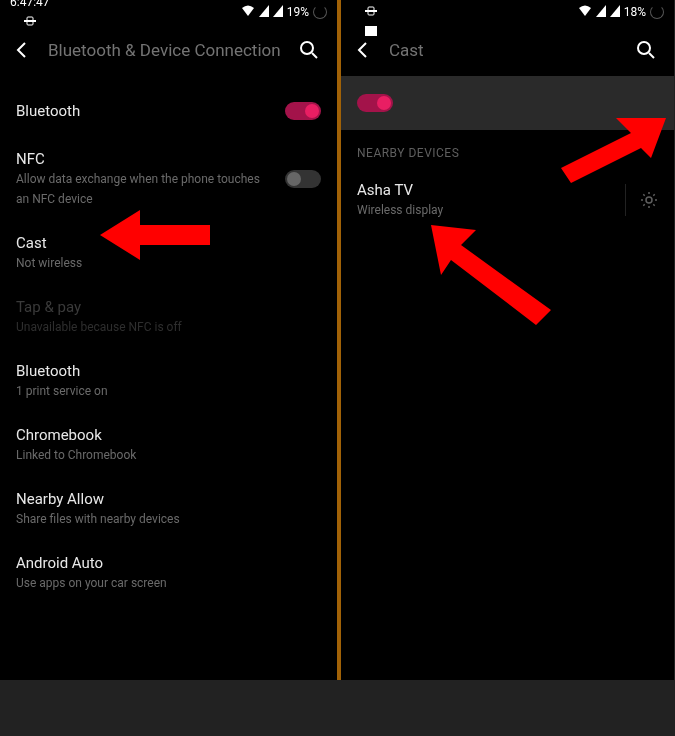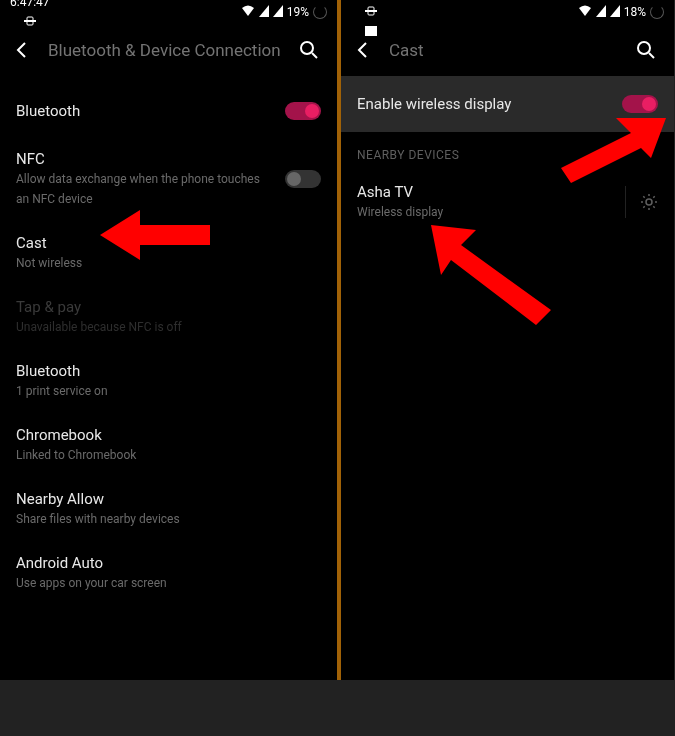--- a/index.html
+++ b/index.html
@@ -181,23 +181,20 @@
     <span class="page-title">Cast</span>
     <span class="search-icon">
       <svg width="20" height="20" viewBox="0 0 20 20">
           <circle cx="8" cy="8" r="6" stroke="#fff" stroke-width="2" fill="none"></circle>
           <line x1="13" y1="13" x2="18" y2="18" stroke="#fff" stroke-width="2"></line>
         </svg>
     </span>
   </div>
 
   <div class="row highlighted" style="padding-top:18px;padding-bottom:18px;">
-    <div class="row-body">
-        <div class="row-title">Enable wireless display</div>
-      </div>
     <div class="toggle on">
         <div class="knob"></div>
       </div>
   </div>
 
   <div class="section-label">NEARBY DEVICES</div>
 
   <div class="row">
     <div class="row-body">
       <div class="row-title">Asha TV</div>

